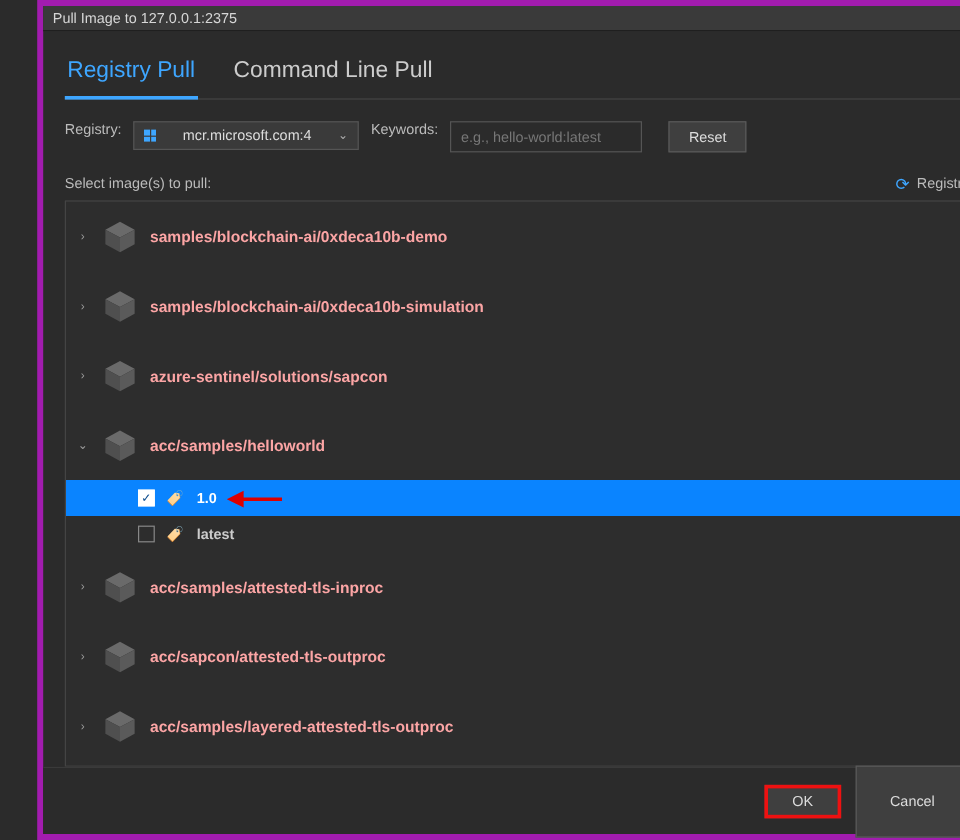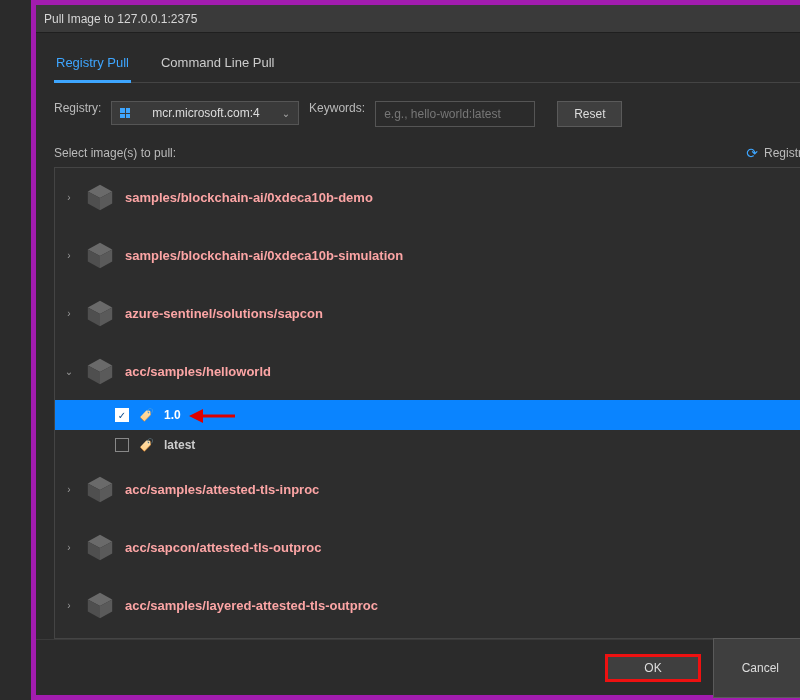--- a/index.html
+++ b/index.html
@@ -3,21 +3,21 @@
 <meta charset="utf-8">
 <style>
   * { box-sizing: border-box; margin: 0; padding: 0; font-family: "Segoe UI", Arial, sans-serif; }
   body { background: #2b2b2b; width: 800px; height: 700px; overflow: hidden; color: #ccc; }
   .window { width: 800px; height: 700px; background: #2b2b2b; border: 5px solid #a21caf; display: flex; flex-direction: column; margin-left: 31px; }
   .titlebar { height: 30px; background: #3a3a3a; display: flex; align-items: center; padding: 0 8px; border-bottom: 1px solid #1f1f1f; }
   .titlebar .title { flex: 1; font-size: 12px; color: #d6d6d6; }
   .titlebar .close { width: 24px; text-align: center; font-size: 14px; color: #ccc; cursor: pointer; }
   .content { flex: 1; padding: 12px 18px 0 18px; display: flex; flex-direction: column; }
   .tabs { display: flex; gap: 28px; border-bottom: 1px solid #444; }
-  .tab { padding: 10px 2px 10px 2px; font-size: 13px; color: #ccc; cursor: pointer; }
+  .tab { padding: 10px 2px 10px 2px; font-size: 19px; color: #ccc; cursor: pointer; }
   .tab.active { color: #3ea6ff; border-bottom: 3px solid #3ea6ff; margin-bottom: -1px; }
   .filters { display: flex; align-items: flex-start; gap: 10px; margin-top: 18px; }
   .filters label { font-size: 12px; color: #bbb; }
   .dropdown { display: flex; align-items: center; gap: 22px; background: #3a3a3a; border: 1px solid #555; padding: 4px 8px; font-size: 12px; color: #ddd; min-width: 150px; cursor: pointer; }
   .dropdown .microsoft-icon { display: inline-grid; grid-template-columns: 1fr 1fr; gap: 1px; width: 10px; height: 10px; }
   .dropdown .microsoft-icon span { background: #3ea6ff; }
   .dropdown .chevron { margin-left: auto; font-size: 10px; color: #aaa; }
   .text-input { background: transparent; border: 1px solid #555; padding: 5px 8px; font-size: 12px; color: #ddd; width: 160px; }
   .text-input::placeholder { color: #777; }
   .btn { background: #3f3f3f; border: 1px solid #5a5a5a; color: #ddd; font-size: 12px; padding: 5px 16px; cursor: pointer; }
@@ -39,21 +39,21 @@
   .tag-row { display: flex; align-items: center; height: 30px; padding-left: 60px; gap: 10px; cursor: pointer; }
   .tag-row.selected { background: #0a84ff; color: #fff; position: relative; }
   .checkbox { width: 14px; height: 14px; border: 1px solid #888; display: flex; align-items: center; justify-content: center; font-size: 10px; cursor: pointer; }
   .checkbox.checked { background: #fff; color: #0a4b8d; border-color: #fff; }
   .tag-icon { font-size: 12px; color: #888; transform: scaleX(-1); }
   .tag-row.selected .tag-icon { color: #e0efff; }
   .tag-name { font-size: 12px; font-weight: 700; }
   .arrow-annotation { position: absolute; left: 130px; top: 3px; pointer-events: none; }
   .arrow-annotation svg { width: 52px; height: 26px; }
   .footer { height: 56px; display: flex; align-items: center; justify-content: flex-end; gap: 12px; padding: 0 18px; border-top: 1px solid #3a3a3a; background: #2b2b2b; position: relative; }
-  .btn-ok { border: 3px solid #e11; padding: 4px 36px; text-align: right; }
+  .btn-ok { border: 3px solid #e11; padding: 4px 20px; text-align: right; }
   .btn-primary { padding: 22px 28px; }
 </style>
 </head>
 <body>
 
 <div class="window">
   <div class="titlebar">
     <div class="title">Pull Image to 127.0.0.1:2375</div>
     <div class="close">✕</div>
   </div>

